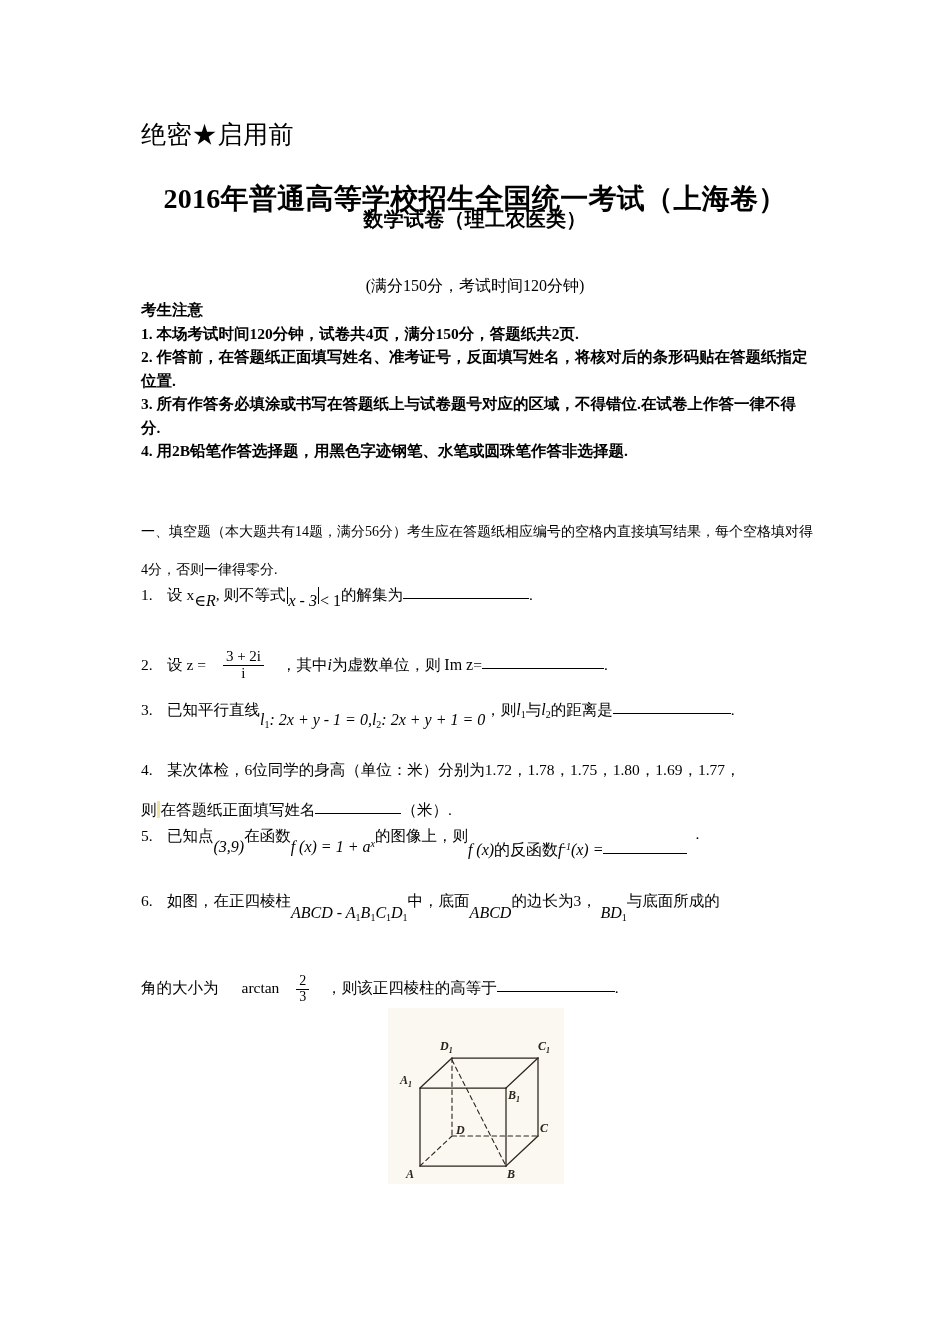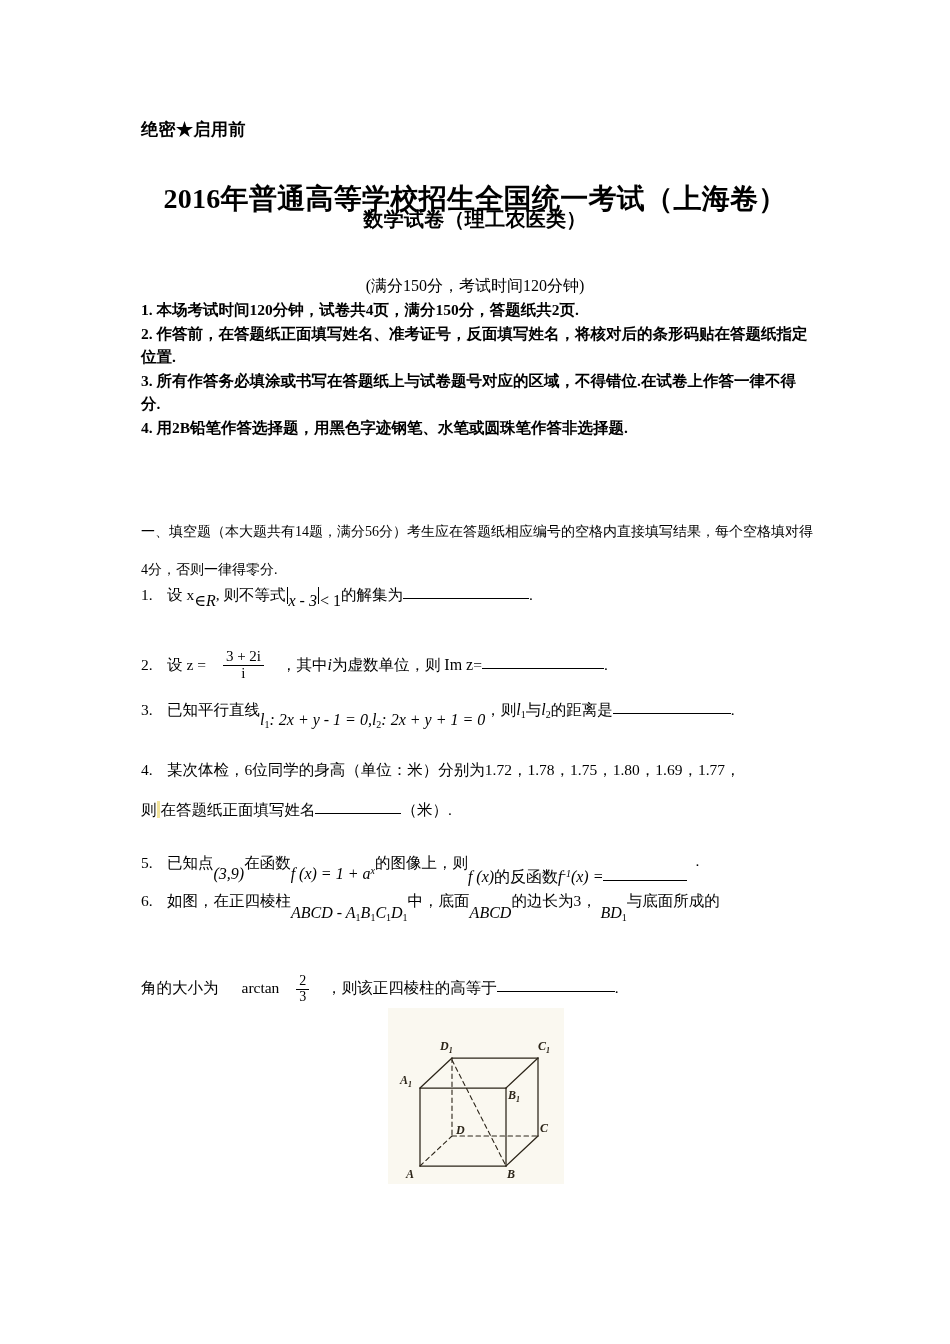--- a/index.html
+++ b/index.html
@@ -20,22 +20,22 @@
     left: 0; top: 0;
     width: 950px;
     height: 1344px;
   }
 
   
   .secret {
     position: absolute;
     left: 141px;
     top: 118px;
-    font-size: 17px;
-    font-weight: bold;
+    font-size: 25px;
+    font-weight: normal;
     letter-spacing: .5px;
     white-space: nowrap;
   }
   .title-1 {
     position: absolute;
     left: 0; top: 156px;
     width: 950px;
     text-align: center;
     font-size: 28px;
     font-weight: bold;
@@ -164,20 +164,21 @@
 <body>
 
 <div class="page">
 
   <div class="secret">绝密★启用前</div>
   <div class="title-1">2016年普通高等学校招生全国统一考试（上海卷）</div>
   <div class="title-2">数学试卷（理工农医类）</div>
   <div class="subtitle">(满分150分，考试时间120分钟)</div>
 
   <div class="notice">
+    <p class="nhead">考生注意</p>
     <p>1. 本场考试时间120分钟，试卷共4页，满分150分，答题纸共2页.</p>
     <p>2. 作答前，在答题纸正面填写姓名、准考证号，反面填写姓名，将核对后的条形码贴在答题纸指定位置.</p>
     <p>3. 所有作答务必填涂或书写在答题纸上与试卷题号对应的区域，不得错位.在试卷上作答一律不得分.</p>
     <p>4. 用2B铅笔作答选择题，用黑色字迹钢笔、水笔或圆珠笔作答非选择题.</p>
   </div>
 
   <div class="sec-head">一、填空题（本大题共有14题，满分56分）考生应在答题纸相应编号的空格内直接填写结果，每个空格填对得4分，否则一律得零分.</div>
 
   <div class="q" style="top:585px; width:680px;">
     <span class="num">1.</span><span class="cn">设 x</span><span class="m">∈R</span><span class="cn">, 则不等式</span><span class="bar"></span><span class="m">x - 3</span><span class="bar"></span><span class="m mr">&lt; 1</span><span class="cn">的解集为</span><span class="blank" style="width:126px;"></span><span class="cn">.</span>
@@ -191,21 +192,21 @@
     <span class="num">3.</span><span class="cn">已知平行直线</span><span class="m" style="top:10px;"><span>l</span><span class="sub">1</span><span>: 2x + y - 1 = 0,</span></span><span class="m" style="top:10px;"><span>l</span><span class="sub">2</span><span>: 2x + y + 1 = 0</span></span><span class="cn">，则</span><span class="m up">l</span><span class="m up sub">1</span><span class="cn">与</span><span class="m up">l</span><span class="m up sub">2</span><span class="cn">的距离是</span><span class="blank" style="width:118px;"></span><span class="cn">.</span>
   </div>
 
   <div class="q" style="top:760px; width:690px;">
     <span class="num">4.</span><span class="cn">某次体检，6位同学的身高（单位：米）分别为</span><span class="cn">1.72，1.78，1.75，1.80，1.69，1.77，</span>
   </div>
   <div class="q" style="top:800px; width:690px;">
     <span class="cn">则</span><span class="hl">&nbsp;</span><span class="cn">在答题纸正面填写姓名</span><span class="blank" style="width:86px;"></span><span class="cn">（米）.</span>
   </div>
 
-  <div class="q" style="top:853px; width:700px;">
+  <div class="q" style="top:826px; width:700px;">
     <span class="num">5.</span><span class="cn">已知点</span><span class="m" style="top:11px;">(3,9)</span><span class="cn">在函数</span><span class="m" style="top:11px;"><span>f (x) = 1 + a</span><span class="sup">x</span></span><span class="cn">的图像上，则</span><span class="m" style="top:14px;"><span>f (x)</span><span class="mr cn">的反函数</span><span>f</span><span class="sup">-1</span><span>(x) =</span><span class="blank" style="width:84px;"></span></span><span class="cn" style="position:relative; top:-2px; left:8px;">.</span>
   </div>
 
   <div class="q" style="top:891px; width:700px;">
     <span class="num">6.</span><span class="cn">如图，在正四棱柱</span><span class="m" style="top:12px;"><span>ABCD - A</span><span class="sub">1</span><span>B</span><span class="sub">1</span><span>C</span><span class="sub">1</span><span>D</span><span class="sub">1</span></span><span class="cn">中，底面</span><span class="m" style="top:12px;">ABCD</span><span class="cn">的边长为3，</span>&nbsp;<span class="m" style="top:12px;"><span>BD</span><span class="sub">1</span></span><span class="cn">与底面所成的</span>
   </div>
 
   <div class="q" style="top:974px; width:700px;">
     <span class="cn">角的大小为</span><span class="mr" style="font-family:'Liberation Serif',serif;margin-left:23px;">arctan</span><span class="frac small"><span class="n">2</span><span class="d">3</span></span><span class="cn">，则该正四棱柱的高等于</span><span class="blank" style="width:118px;"></span><span class="cn">.</span>
   </div>

